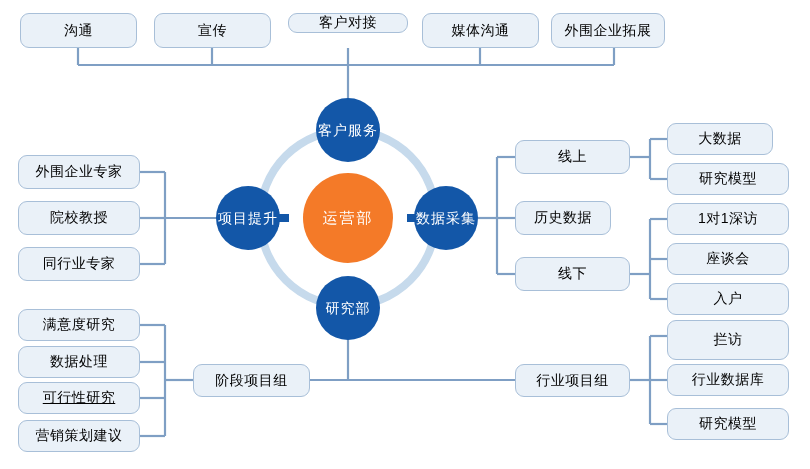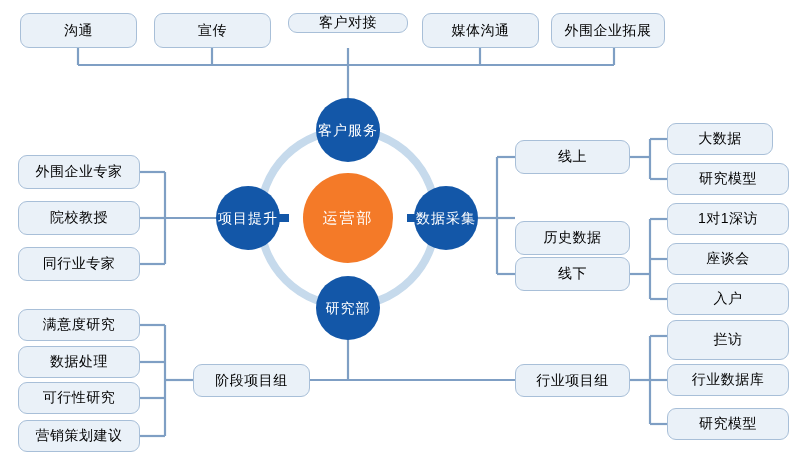--- a/index.html
+++ b/index.html
@@ -157,21 +157,21 @@
   <div class="node" style="left:18px;top:201px;width:122px;height:34px;font-family:Liberation Serif, serif;">
     <span>院校教授</span>
   </div>
   <div class="node" style="left:18px;top:247px;width:122px;height:34px;align-items:center;">
     <span>同行业专家</span>
   </div>
 
   <div class="node" style="left:515px;top:140px;width:115px;height:34px;">
     <span>线上</span>
   </div>
-  <div class="node" style="left:515px;top:201px;width:115px;height:34px;margin-top:20px;">
+  <div class="node" style="left:515px;top:201px;width:96px;height:34px;">
     <span>历史数据</span>
   </div>
   <div class="node" style="left:515px;top:257px;width:115px;height:34px;text-align:right;">
     <span>线下</span>
   </div>
 
   <div class="node" style="left:667px;top:123px;width:106px;height:32px;">
     <span>大数据</span>
   </div>
   <div class="node" style="left:667px;top:163px;width:122px;height:32px;">
@@ -191,21 +191,21 @@
   <div class="node" style="left:193px;top:364px;width:117px;height:33px;">
     <span>阶段项目组</span>
   </div>
 
   <div class="node" style="left:18px;top:309px;width:122px;height:32px;">
     <span>满意度研究</span>
   </div>
   <div class="node" style="left:18px;top:346px;width:122px;height:32px;">
     <span>数据处理</span>
   </div>
-  <div class="node" style="left:18px;top:382px;width:122px;height:32px;">
+  <div class="node" style="left:18px;top:382px;width:122px;height:32px;text-decoration:underline;">
     <span>可行性研究</span>
   </div>
   <div class="node" style="left:18px;top:420px;width:122px;height:32px;">
     <span>营销策划建议</span>
   </div>
 
   <div class="node" style="left:515px;top:364px;width:115px;height:33px;">
     <span>行业项目组</span>
   </div>
 

